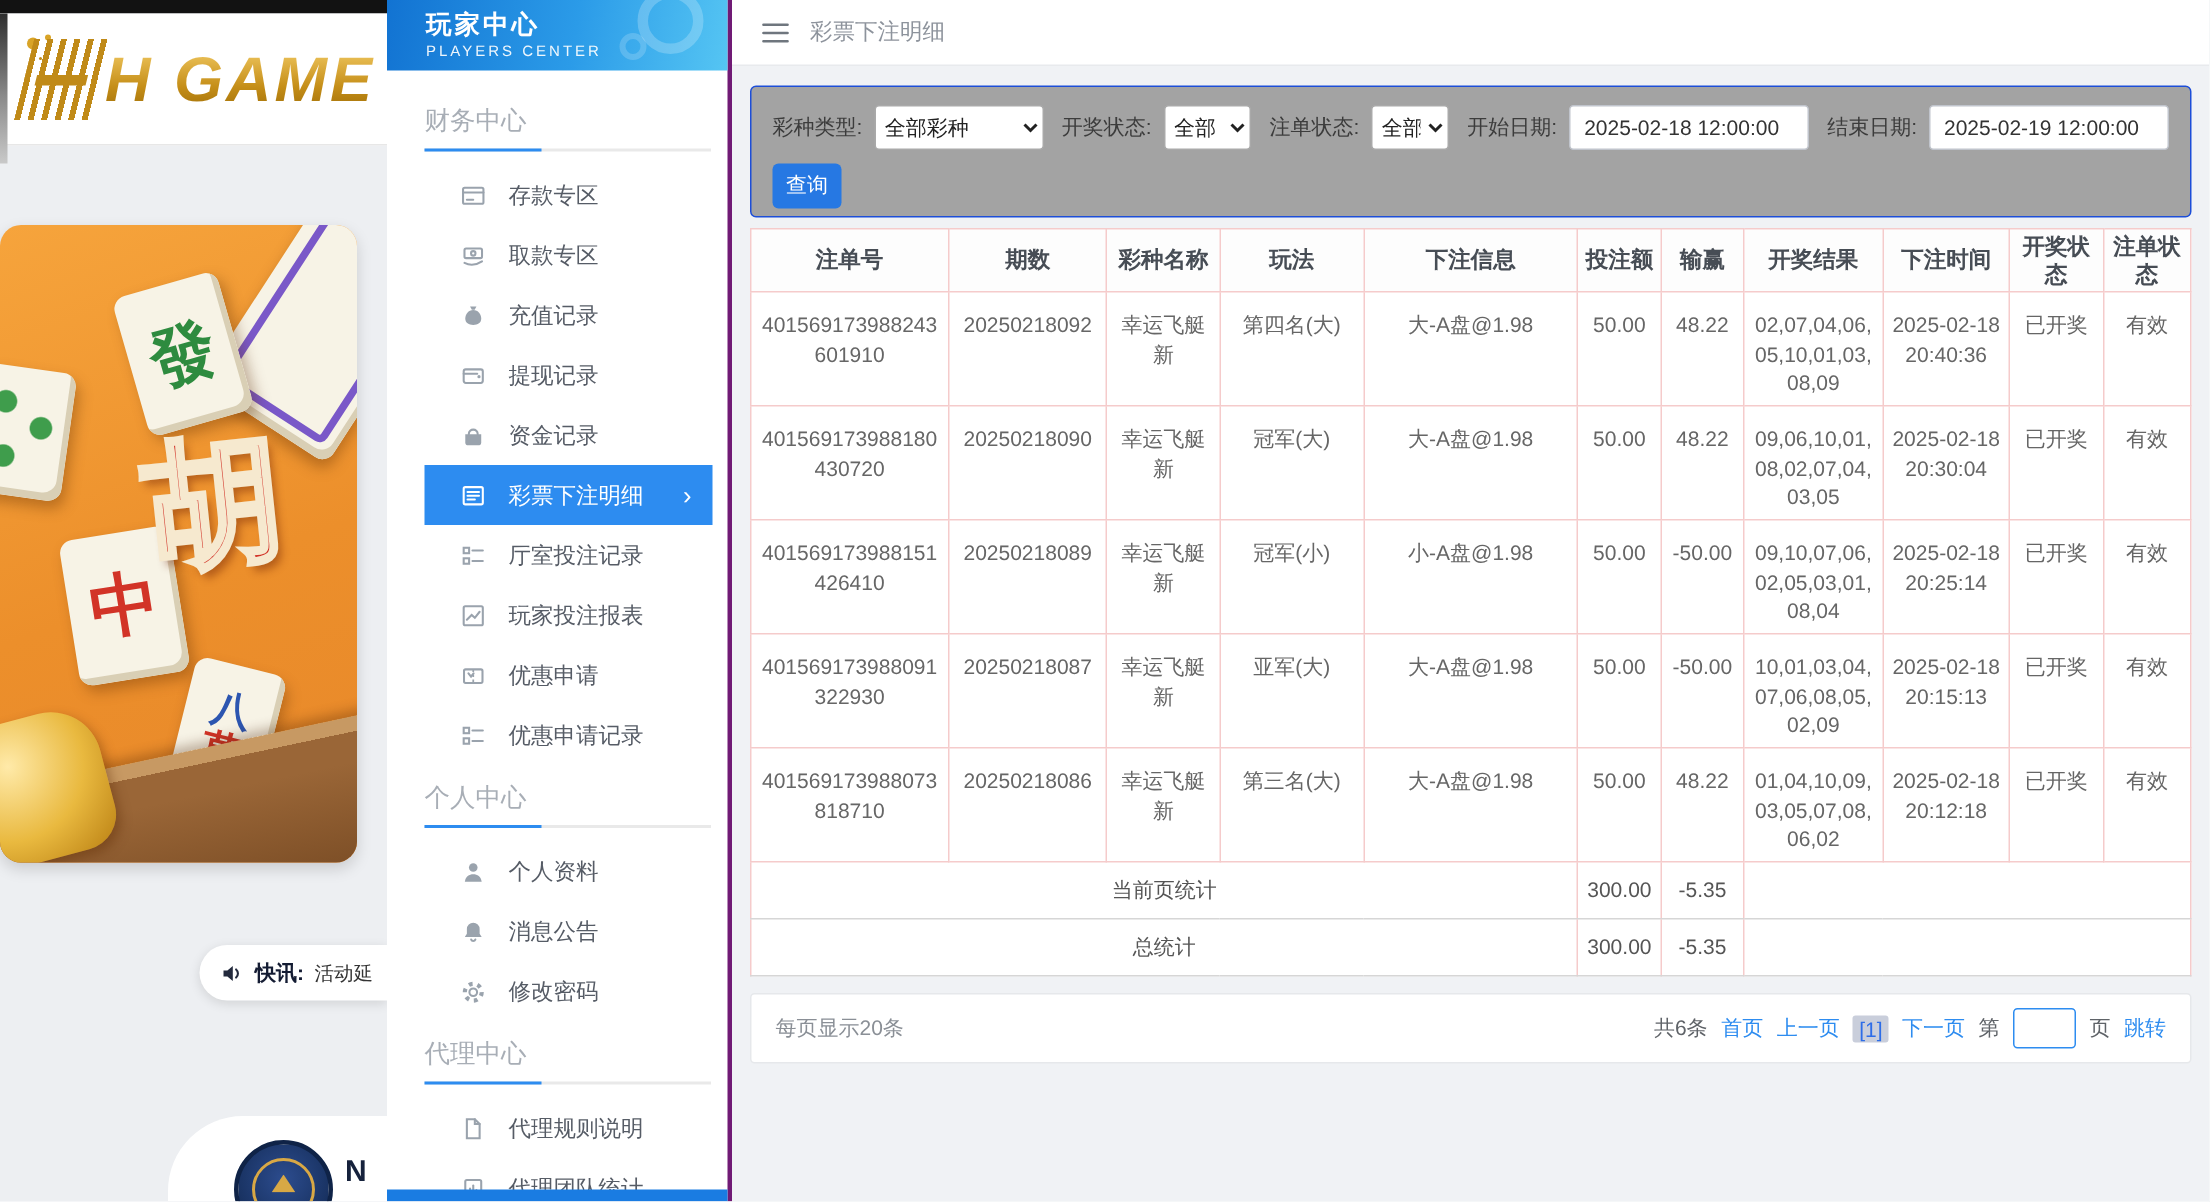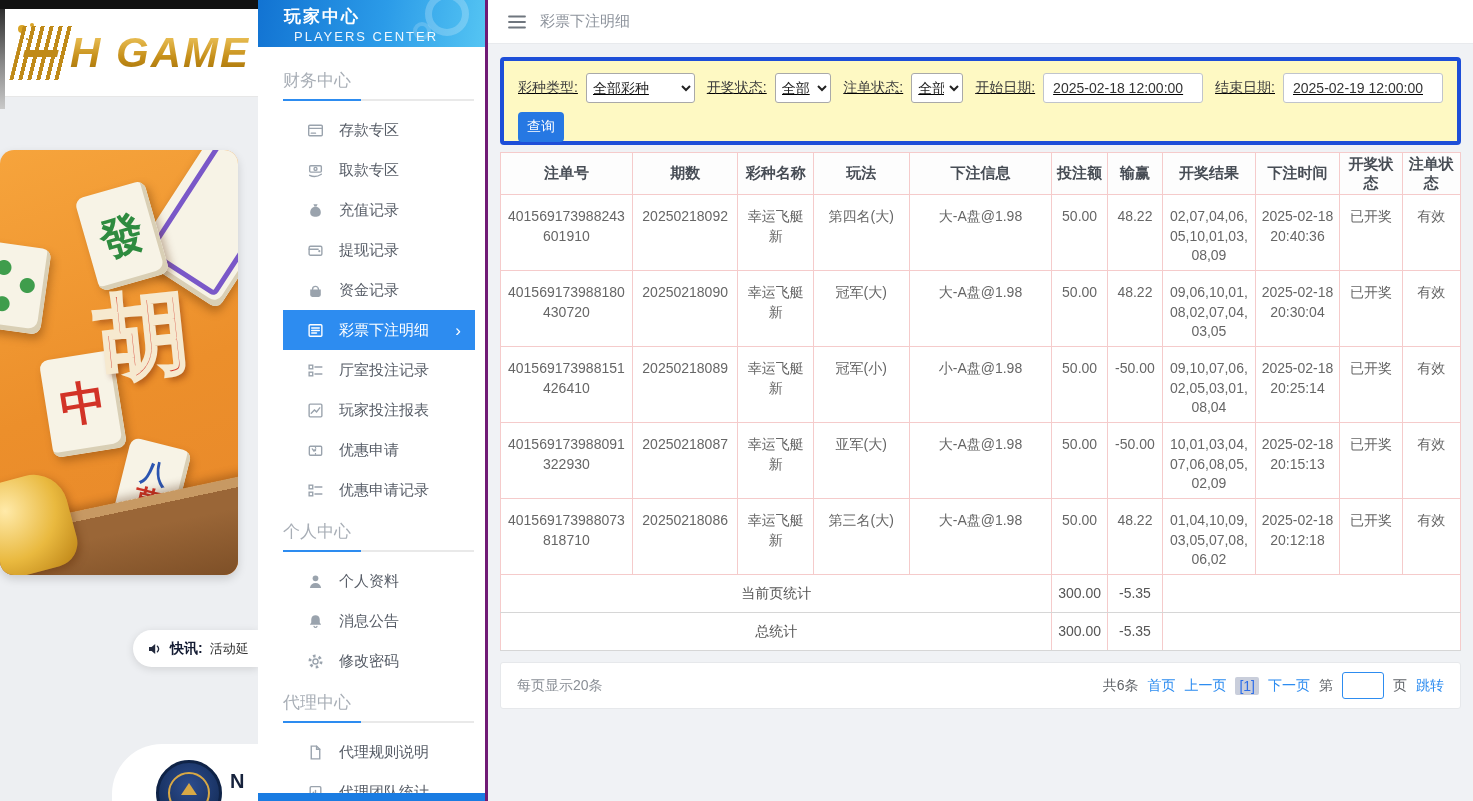--- a/index.html
+++ b/index.html
@@ -56,21 +56,21 @@
   .club-circle { position:absolute; left:44px; top:16px; width:66px; height:66px; border-radius:50%;
     background:radial-gradient(circle at 50% 38%, #2c4c8e, #17305e 72%); border:3px solid #0f2347; }
   .club-ring { position:absolute; left:9px; top:9px; width:42px; height:42px; border-radius:50%; border:2px solid #d8a845; }
   .club-gold { position:absolute; left:22px; top:20px; width:16px; height:12px; background:#d8a845; clip-path:polygon(50% 0,100% 100%,0 100%); }
   .club-n { position:absolute; left:118px; top:26px; font-size:20px; font-weight:800; color:#16223c; }
 
   
   .sidebar { position:absolute; left:258px; top:0; width:230px; height:801px; background:#fff; border-right:3px solid #701a75; }
   .sb-header { height:47px; background:linear-gradient(100deg,#1273d2 0%,#2b9be8 55%,#55c5f3 100%); padding:5px 0 0 26px; position:relative; overflow:hidden; }
   .sb-title { color:#fff; font-size:17px; font-weight:700; letter-spacing:2px; }
-  .sb-sub { color:rgba(255,255,255,.92); font-size:13px; letter-spacing:2px; margin-top:1px;margin-left:10px; }
+  .sb-sub { color:rgba(255,255,255,.92); font-size:10px; letter-spacing:2px; margin-top:1px; }
   .sb-deco1 { position:absolute; right:16px; top:-8px; width:44px; height:44px; border:7px solid rgba(255,255,255,.22); border-radius:50%; }
   .sb-deco2 { position:absolute; right:54px; top:22px; width:18px; height:18px; border:4px solid rgba(255,255,255,.18); border-radius:50%; }
   .sb-nav { padding:12px 0 0 25px; }
   .sb-section-title { font-size:17px; color:#a8aeb6; margin:10px 0 7px; }
   .sb-divider { height:2px; background:#e9e9e9; margin:0 11px 9px 0; position:relative; }
   .sb-divider::before { content:""; position:absolute; left:0; top:0; height:2px; width:78px; background:#2d8cf0; }
   .sb-item { display:flex; align-items:center; height:40px; color:#565c66; font-size:15px; cursor:pointer; padding-left:24px; margin-right:10px; }
   .sb-item .sb-icon { width:17px; height:17px; margin-right:15px; color:#9aa3ad; flex:0 0 auto; }
   .sb-item .sb-icon svg { width:100%; height:100%; display:block; }
   .sb-item.active { background:#2d8cf0; color:#fff; }
@@ -78,21 +78,21 @@
   .sb-chev { margin-left:auto; margin-right:14px; font-size:17px; line-height:1; color:#fff; }
   .sb-footer-strip { position:absolute; bottom:0; left:0; width:100%; height:8px; background:#1a7ce2; }
 
   
   .main { position:absolute; left:488px; top:0; width:985px; height:801px; background:#f0f2f5; overflow:hidden; }
   .topbar { height:44px; background:#fff; border-bottom:1px solid #e8eaed; display:flex; align-items:center; gap:14px; padding-left:20px; }
   .hamburger { width:18px; height:14px; color:#6f767e; cursor:pointer; }
   .hamburger svg { width:100%; height:100%; display:block; }
   .page-title { font-size:15px; color:#8d939c; }
 
-  .filter-card { margin:13px 12px 0; height:88px; background:#fef9c3; border:4px solid #1d4ed8; border-radius:4px; padding:12px 14px;text-decoration:underline; }
+  .filter-card { margin:13px 12px 0; height:88px; background:#a3a3a3; border:1px solid #1d4ed8; border-radius:4px; padding:12px 14px; }
   .filter-row { display:flex; align-items:center; gap:8px; font-size:14px; color:#3c3c3c; white-space:nowrap; }
   .f-label { margin-left:4px; }
   .f-label:first-child { margin-left:0; }
   select.sel { height:30px; border:1px solid #a9a9a9; border-radius:3px; background:#fff; font-size:14px; color:#222; padding:0 2px; }
   .w128 { width:128px; } .w66 { width:66px; } .w52 { width:52px; }
   .date-input { height:30px; width:160px; border:1px solid #c0c4cc; border-radius:3px; padding:12px 9px; font-size:14px; color:#333; }
   .btn-query { margin-top:9px; width:46px; height:30px; background:#2678e3; color:#fff; border:none; border-radius:4px; font-size:14px; cursor:pointer; }
 
   .table-card { margin:7px 12px 0; background:#fff; }
   table.bets { width:100%; border-collapse:collapse; table-layout:fixed; }

